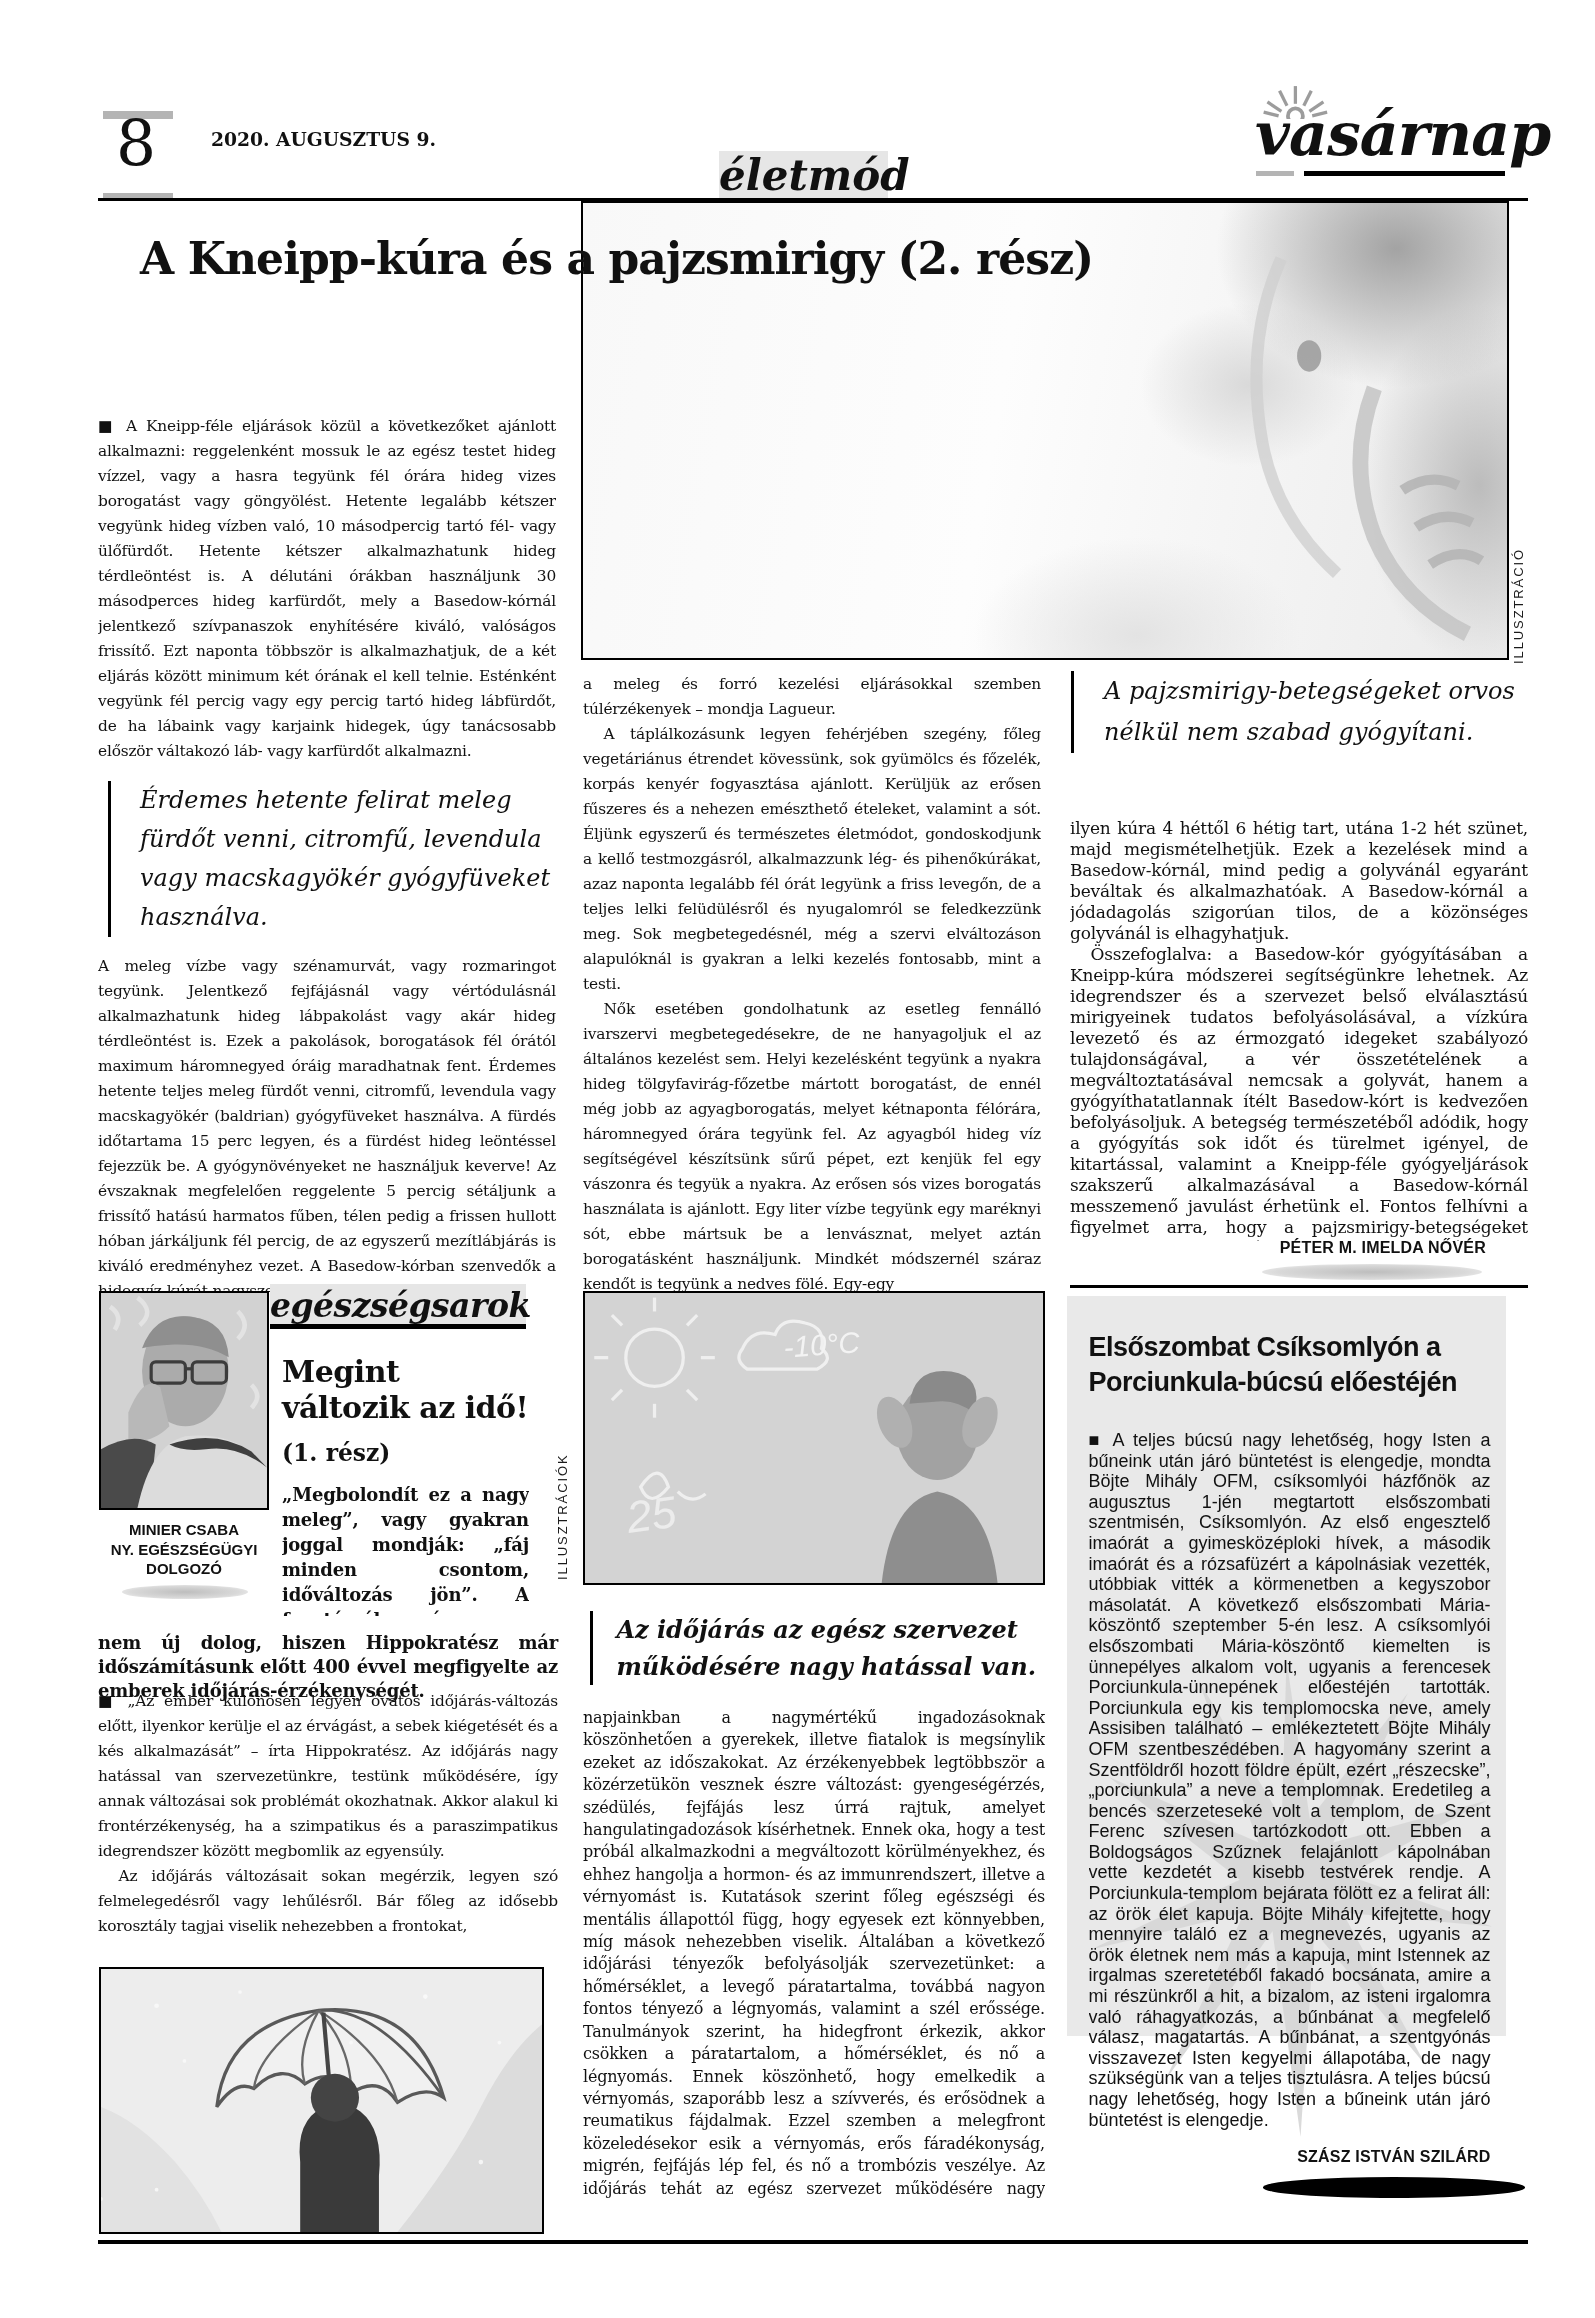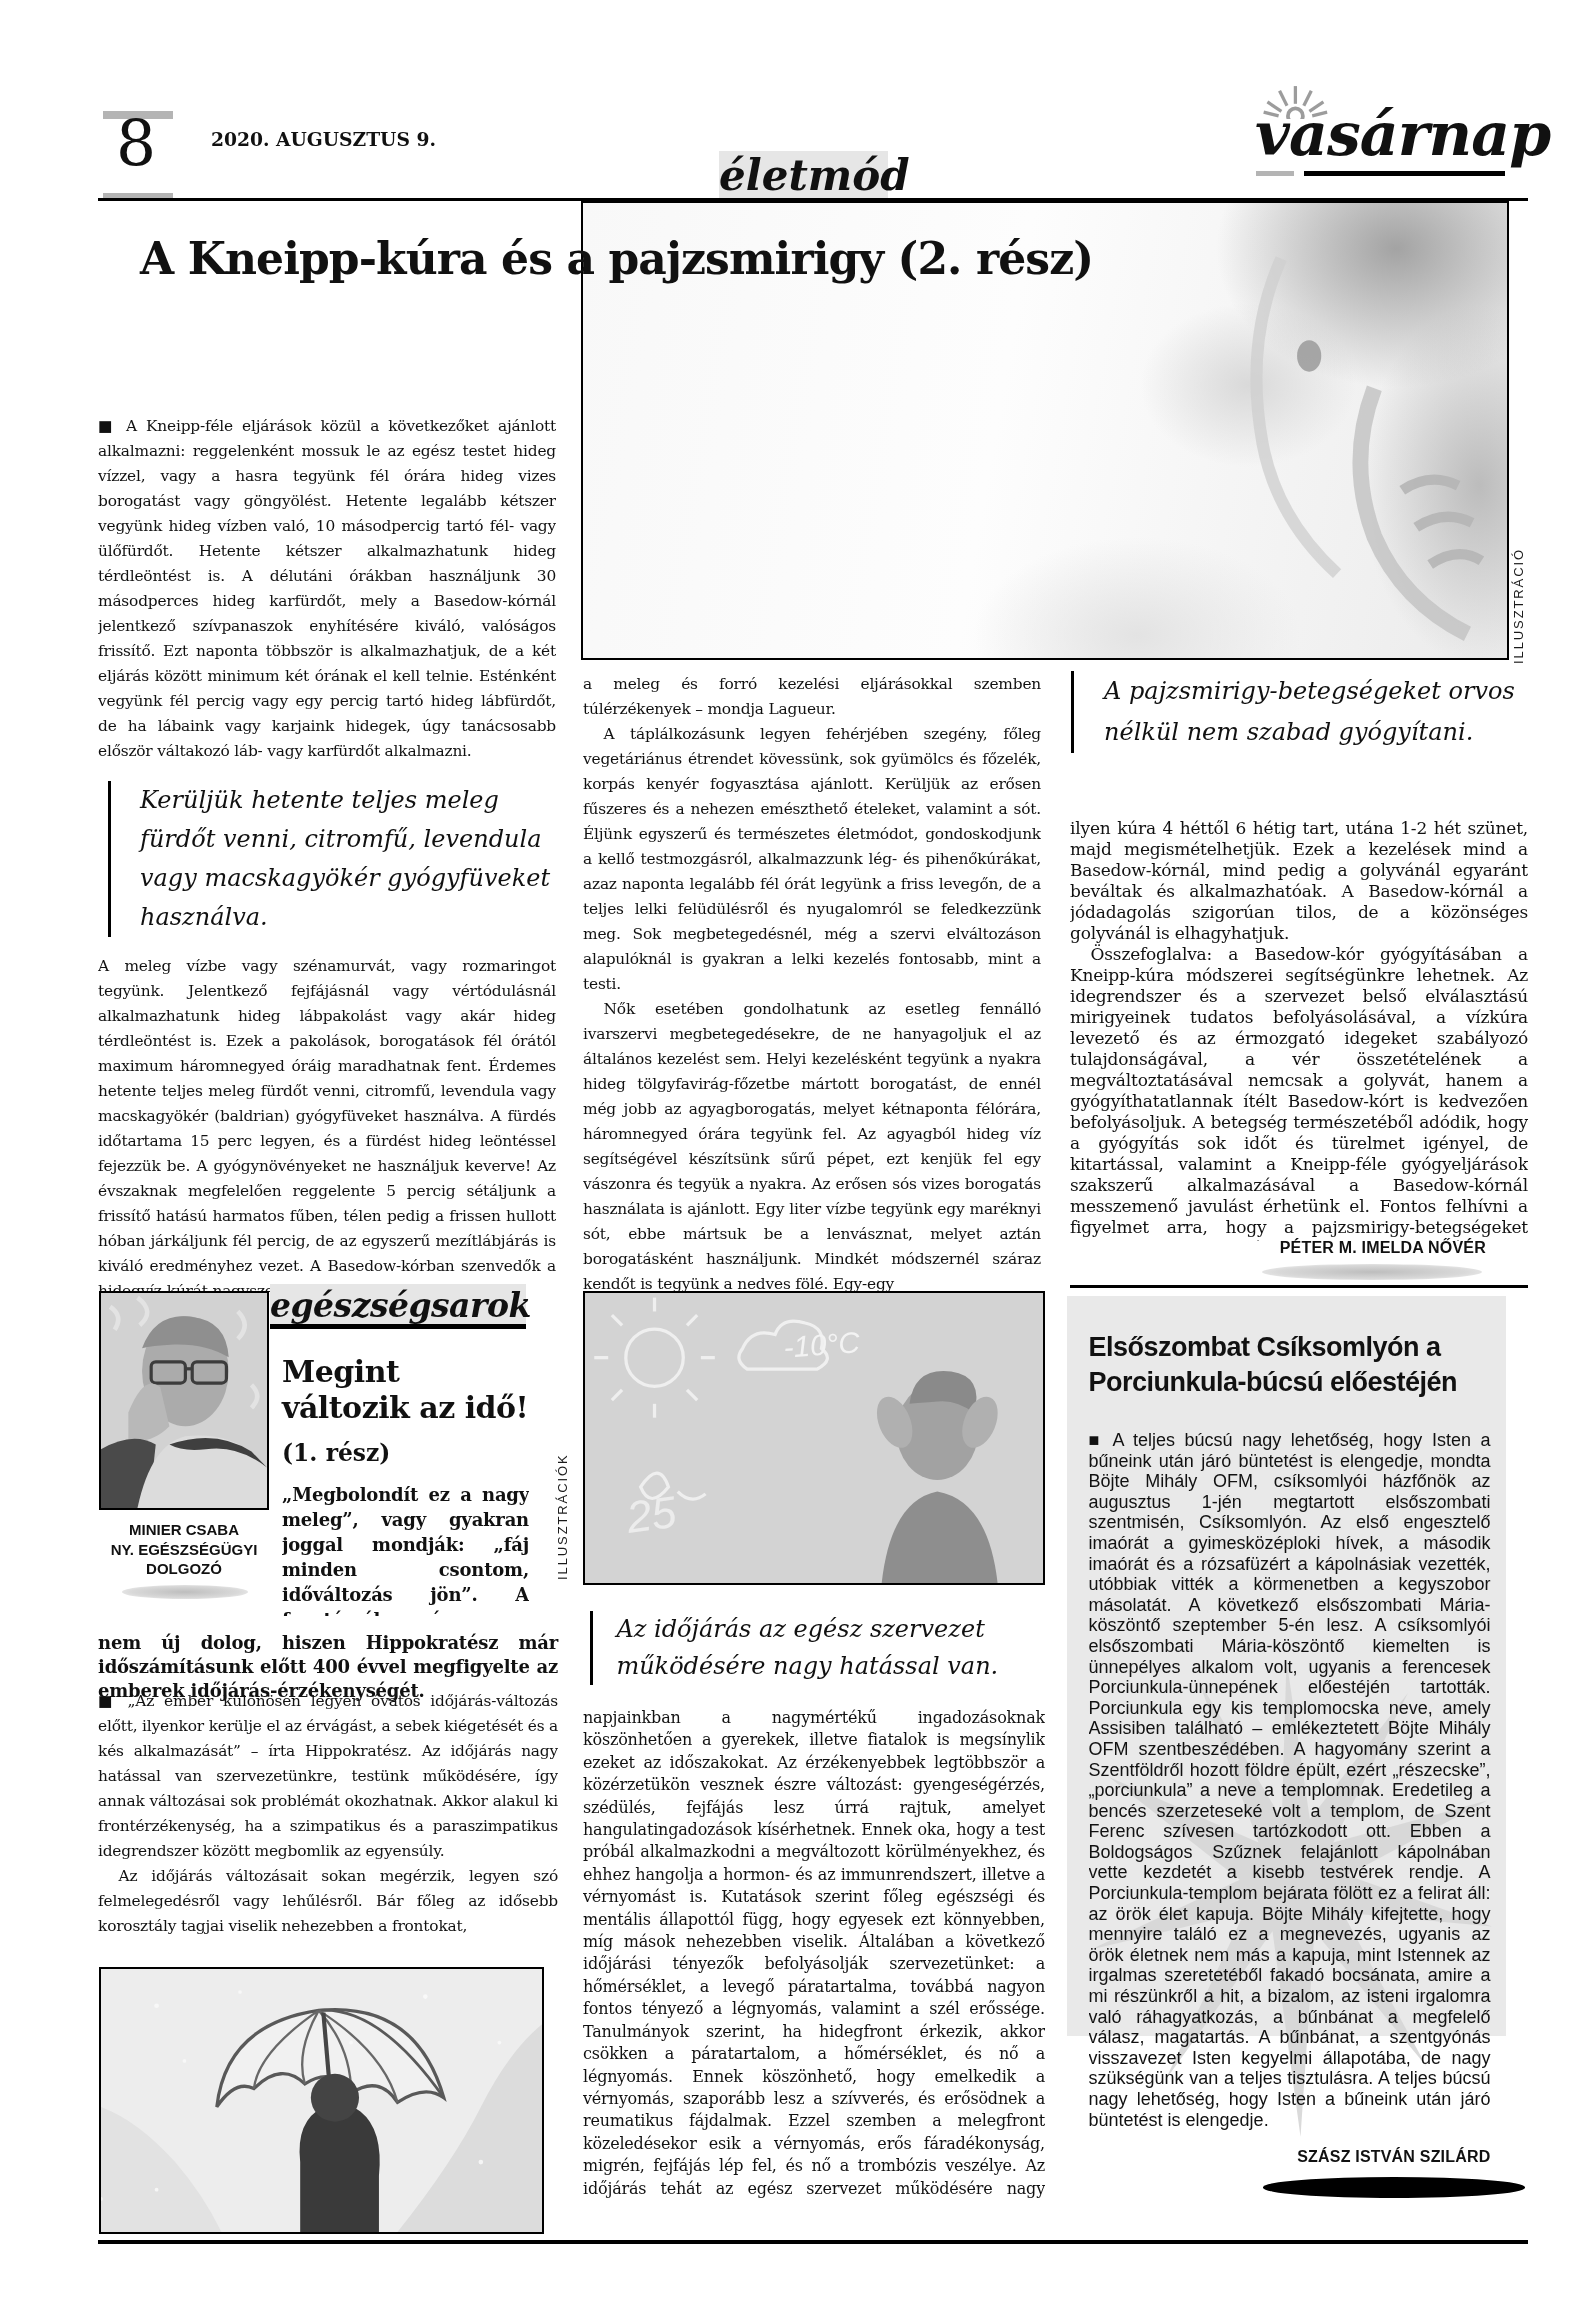--- a/index.html
+++ b/index.html
@@ -74,21 +74,21 @@
       <path d="M1760,620 q60,-40 120,-10 M1790,700 q60,-40 120,-10 M1820,780 q60,-40 110,-8" fill="none" stroke="#b5b5b5" stroke-width="22" opacity="0.9"></path>
     </svg>
   </div>
   <div class="abs vlabel" style="left:1511px;top:514px;height:150px;">ILLUSZTRÁCIÓ</div>
 
   <div class="abs serif" style="left:98px;top:233px;width:935px;font-size:44px;font-weight:bold;letter-spacing:-0.9px;white-space:nowrap;margin-left:42px;">A Kneipp-kúra és a pajzsmirigy (2. rész)</div>
 
 
   <div class="abs body-text just" style="left:98px;top:414px;width:458px;height:355px;overflow:hidden;">■ A Kneipp-féle eljárások közül a következőket ajánlott alkalmazni: reggelenként mossuk le az egész testet hideg vízzel, vagy a hasra tegyünk fél órára hideg vizes borogatást vagy göngyölést. Hetente legalább kétszer vegyünk hideg vízben való, 10 másodpercig tartó fél- vagy ülőfürdőt. Hetente kétszer alkalmazhatunk hideg térdleöntést is. A délutáni órákban használjunk 30 másodperces hideg karfürdőt, mely a Basedow-kórnál jelentkező szívpanaszok enyhítésére kiváló, valóságos frissítő. Ezt naponta többször is alkalmazhatjuk, de a két eljárás között minimum két órának el kell telnie. Esténként vegyünk fél percig vagy egy percig tartó hideg lábfürdőt, de ha lábaink vagy karjaink hidegek, úgy tanácsosabb először váltakozó láb- vagy karfürdőt alkalmazni.</div>
 
-  <div class="abs pullquote" style="left:108px;top:781px;width:416px;padding-left:29px;line-height:39px;">Kerüljük hetente teljes meleg fürdőt venni, citromfű, levendula vagy macskagyökér gyógyfüveket használva.</div>
+  <div class="abs pullquote" style="left:108px;top:781px;width:416px;padding-left:29px;line-height:39px;">Érdemes hetente felirat meleg fürdőt venni, citromfű, levendula vagy macskagyökér gyógyfüveket használva.</div>
 
   <div class="abs body-text just" style="left:98px;top:954px;width:458px;height:341px;overflow:hidden;">A meleg vízbe vagy szénamurvát, vagy rozmaringot tegyünk. Jelentkező fejfájásnál vagy vértódulásnál alkalmazhatunk hideg lábpakolást vagy akár hideg térdleöntést is. Ezek a pakolások, borogatások fél órától maximum háromnegyed óráig maradhatnak fent. Érdemes hetente teljes meleg fürdőt venni, citromfű, levendula vagy macskagyökér (baldrian) gyógyfüveket használva. A fürdés időtartama 15 perc legyen, és a fürdést hideg leöntéssel fejezzük be. A gyógynövényeket ne használjuk keverve! Az évszaknak megfelelően reggelente 5 percig sétáljunk a frissítő hatású harmatos fűben, télen pedig a frissen hullott hóban járkáljunk fél percig, de az egyszerű mezítlábjárás is kiváló eredményhez vezet. A Basedow-kórban szenvedők a hidegvíz-kúrát nagyszerűen tűrik, ellenben</div>
 
   <div class="abs body-text just" style="left:583px;top:672px;width:458px;height:622px;overflow:hidden;">
     <p>a meleg és forró kezelési eljárásokkal szemben túlérzékenyek – mondja Lagueur.</p>
     <p class="ind">A táplálkozásunk legyen fehérjében szegény, főleg vegetáriánus étrendet kövessünk, sok gyümölcs és főzelék, korpás kenyér fogyasztása ajánlott. Kerüljük az erősen fűszeres és a nehezen emészthető ételeket, valamint a sót. Éljünk egyszerű és természetes életmódot, gondoskodjunk a kellő testmozgásról, alkalmazzunk lég- és pihenőkúrákat, azaz naponta legalább fél órát legyünk a friss levegőn, de a teljes lelki felüdülésről és nyugalomról se feledkezzünk meg. Sok megbetegedésnél, még a szervi elváltozáson alapulóknál is gyakran a lelki kezelés fontosabb, mint a testi.</p>
     <p class="ind">Nők esetében gondolhatunk az esetleg fennálló ivarszervi megbetegedésekre, de ne hanyagoljuk el az általános kezelést sem. Helyi kezelésként tegyünk a nyakra hideg tölgyfavirág-főzetbe mártott borogatást, de ennél még jobb az agyagborogatás, melyet kétnaponta félórára, háromnegyed órára tegyünk fel. Az agyagból hideg víz segítségével készítsünk sűrű pépet, ezt kenjük fel egy vászonra és tegyük a nyakra. Az erősen sós vizes borogatás használata is ajánlott. Egy liter vízbe tegyünk egy maréknyi sót, ebbe mártsuk be a lenvásznat, melyet aztán borogatásként használjunk. Mindkét módszernél száraz kendőt is tegyünk a nedves fölé. Egy-egy</p>
   </div>
 
   <div class="abs pullquote" style="left:1071px;top:671px;width:421px;padding-left:30px;line-height:41px;">A pajzsmirigy-betegségeket orvos nélkül nem szabad gyógyítani.</div>
@@ -189,21 +189,21 @@
         <ellipse cx="760" cy="300" rx="88" ry="105" fill="#a2a2a2"></ellipse>
         <path d="M700,240 Q710,160 790,170 Q860,180 840,260 Q800,230 760,235 Q720,238 700,240 Z" fill="#8a8a8a"></path>
         <ellipse cx="668" cy="280" rx="34" ry="58" fill="#b0b0b0" transform="rotate(-22 668 280)"></ellipse>
         <ellipse cx="852" cy="280" rx="34" ry="58" fill="#b0b0b0" transform="rotate(22 852 280)"></ellipse>
         <path d="M640,628 Q660,450 760,430 Q870,450 890,628 Z" fill="#8e8e8e"></path>
       </g>
     </svg>
   </div>
   <div class="abs vlabel" style="left:555px;top:1421px;height:159px;">ILLUSZTRÁCIÓK</div>
 
-  <div class="abs pullquote" style="left:590px;top:1611px;width:421px;padding-left:23.4px;line-height:37px;">Az időjárás az egész szervezet működésére nagy hatással van.</div>
+  <div class="abs pullquote" style="left:590px;top:1611px;width:421px;padding-left:23.4px;line-height:37px;font-weight:bold;">Az időjárás az egész szervezet működésére nagy hatással van.</div>
 
   <div class="abs mid-text just" style="left:583px;top:1707px;width:462px;height:495px;overflow:hidden;">napjainkban a nagymértékű ingadozásoknak köszönhetően a gyerekek, illetve fiatalok is megsínylik ezeket az időszakokat. Az érzékenyebbek legtöbbször a közérzetükön vesznek észre változást: gyengeségérzés, szédülés, fejfájás lesz úrrá rajtuk, amelyet hangulatingadozások kísérhetnek. Ennek oka, hogy a test próbál alkalmazkodni a megváltozott körülményekhez, és ehhez hangolja a hormon- és az immunrendszert, illetve a vérnyomást is. Kutatások szerint főleg egészségi és mentális állapottól függ, hogy egyesek ezt könnyebben, míg mások nehezebben viselik. Általában a következő időjárási tényezők befolyásolják szervezetünket: a hőmérséklet, a levegő páratartalma, továbbá nagyon fontos tényező a légnyomás, valamint a szél erőssége. Tanulmányok szerint, ha hidegfront érkezik, akkor csökken a páratartalom, a hőmérséklet, és nő a légnyomás. Ennek köszönhető, hogy emelkedik a vérnyomás, szaporább lesz a szívverés, és erősödnek a reumatikus fájdalmak. Ezzel szemben a melegfront közeledésekor esik a vérnyomás, erős fáradékonyság, migrén, fejfájás lép fel, és nő a trombózis veszélye. Az időjárás tehát az egész szervezet működésére nagy hatással van.</div>
 
   <div class="abs" style="left:1067px;top:1296px;width:439px;height:740px;background:#e9e9e9;">
     <svg class="abs" style="left:14px;top:327px;" width="411" height="537" viewBox="0 0 880 1150">
       <g fill="#d6d6d6" opacity="0.9">
         <polygon points="440,80 490,420 700,150 540,470 870,380 570,540 880,650 560,620 740,950 500,660 470,1100 410,660 180,980 350,620 20,700 340,550 60,330 380,470 250,120 430,420"></polygon>
       </g>
     </svg>
     <div class="abs sans" style="left:21.5px;top:34px;width:402px;font-size:27px;line-height:35px;font-weight:bold;letter-spacing:-0.5px;">Elsőszombat Csíksomlyón a Porciunkula-búcsú előestéjén</div>

